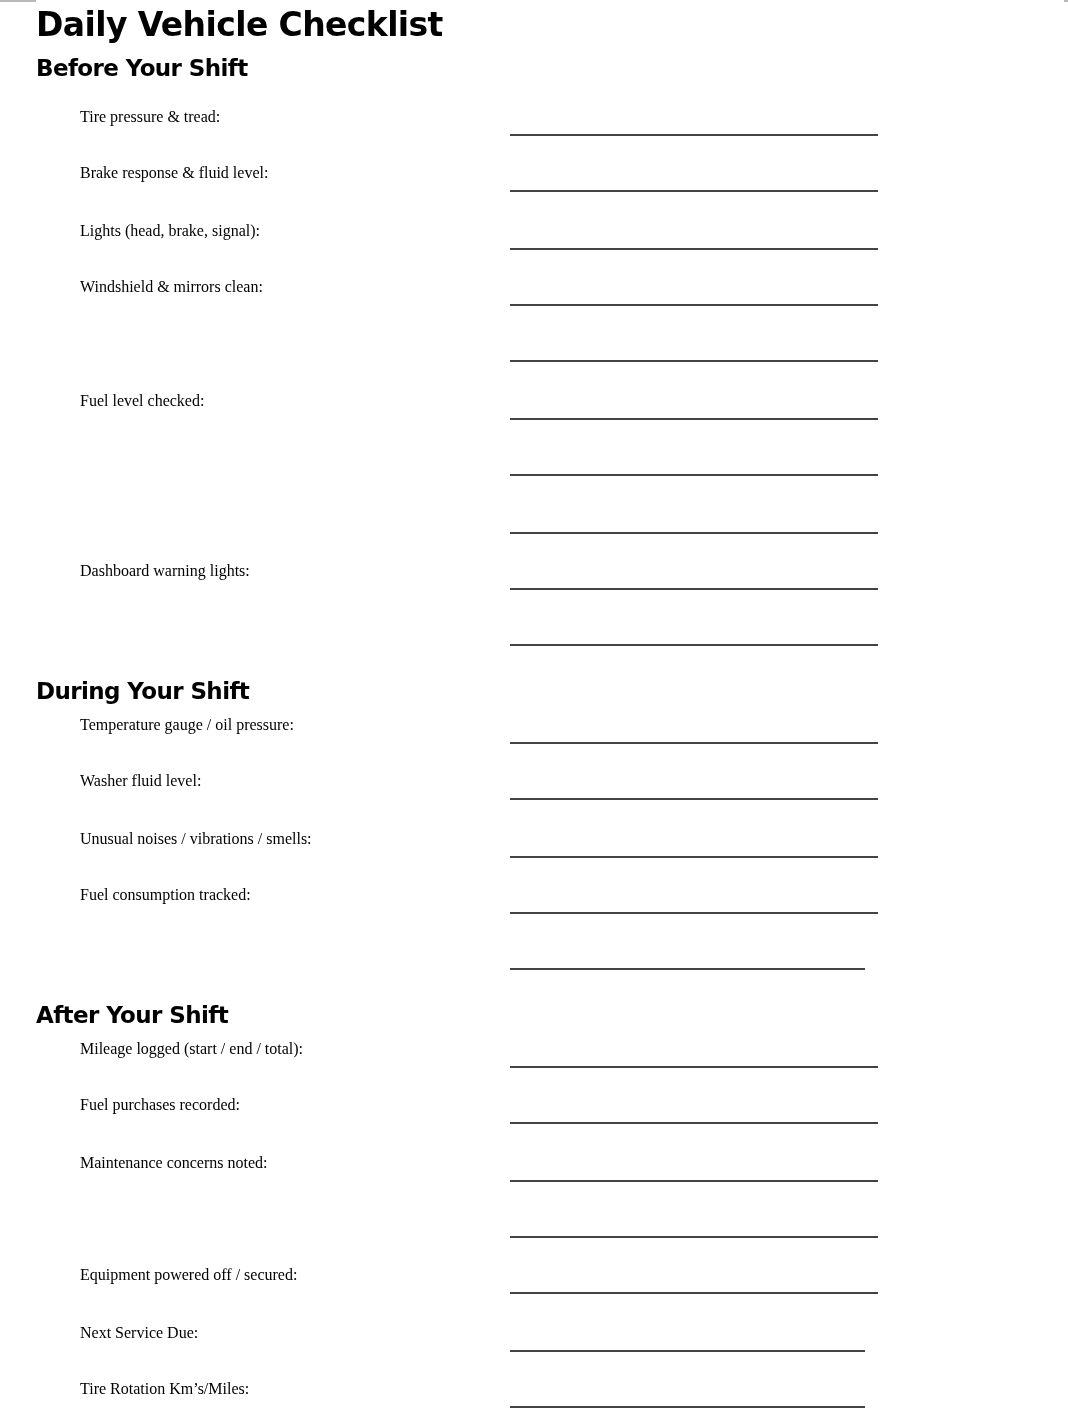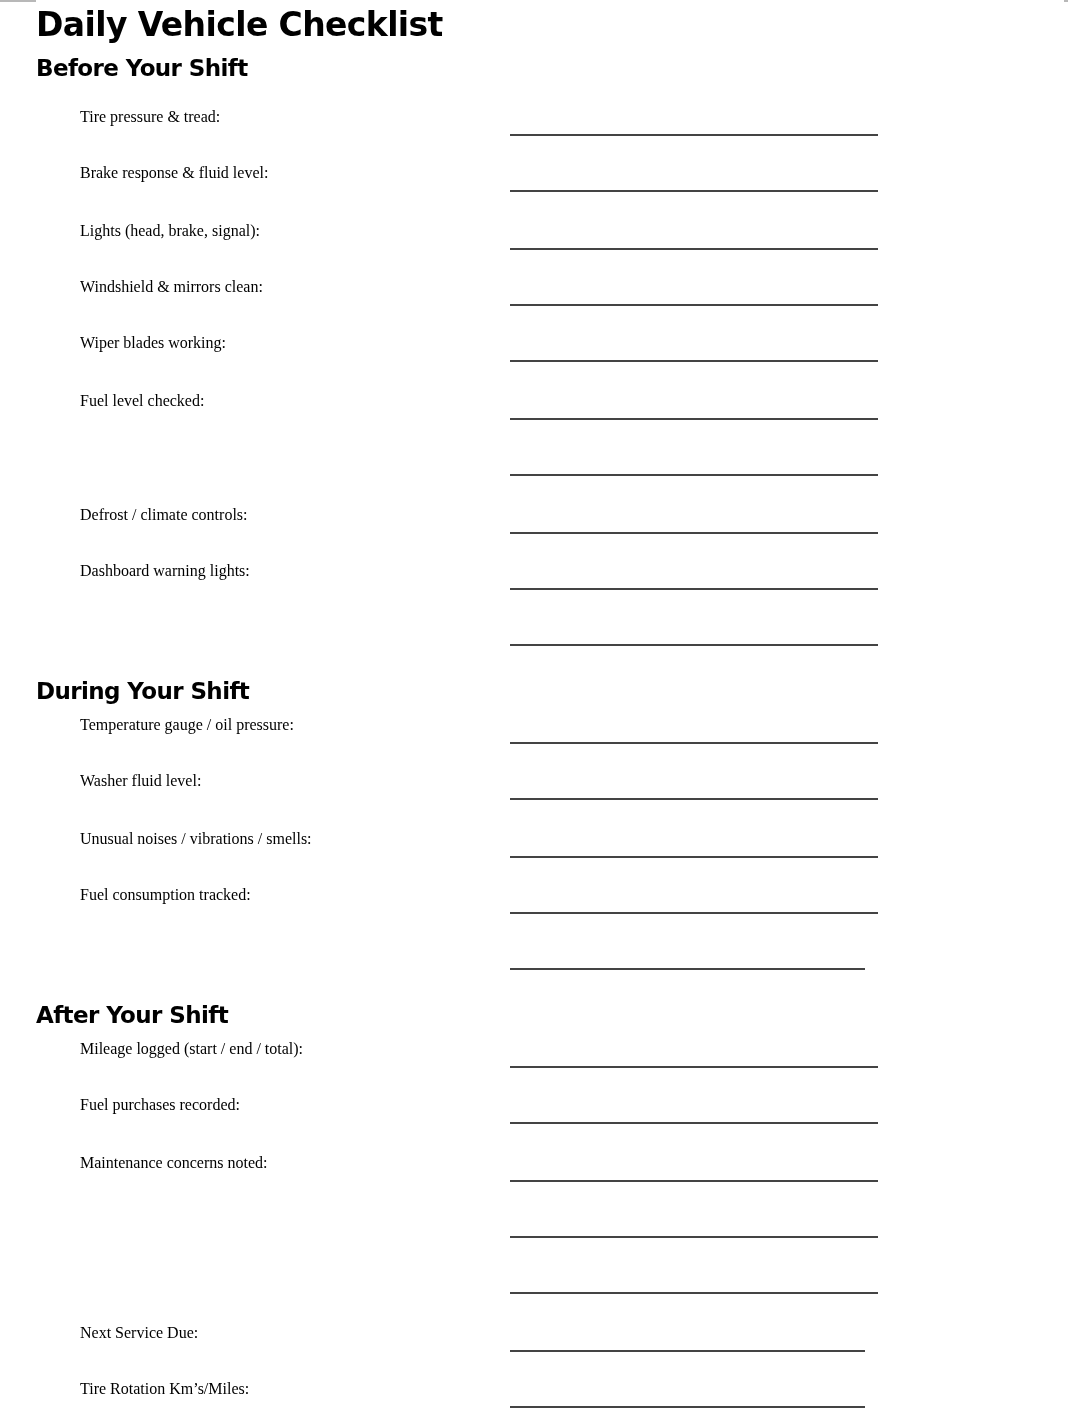--- a/index.html
+++ b/index.html
@@ -33,32 +33,30 @@
 </div>
 <div class="row" style="top:222px">
   <span class="label">Lights (head, brake, signal):</span>
   <div class="line"></div>
 </div>
 <div class="row" style="top:278px">
   <span class="label">Windshield &amp; mirrors clean:</span>
   <div class="line"></div>
 </div>
 <div class="row" style="top:334px">
-  <span class="label">Wiper blades working:</span>
   <div class="line"></div>
 </div>
 <div class="row" style="top:392px">
   <span class="label">Fuel level checked:</span>
   <div class="line"></div>
 </div>
 <div class="row" style="top:448px">
   <div class="line"></div>
 </div>
 <div class="row" style="top:506px">
-  <span class="label">Defrost / climate controls:</span>
   <div class="line"></div>
 </div>
 <div class="row" style="top:562px">
   <span class="label">Dashboard warning lights:</span>
   <div class="line"></div>
 </div>
 <div class="row" style="top:618px">
   <div class="line"></div>
 </div>
 
@@ -95,20 +93,21 @@
   <div class="line"></div>
 </div>
 <div class="row" style="top:1154px">
   <span class="label">Maintenance concerns noted:</span>
   <div class="line"></div>
 </div>
 <div class="row" style="top:1210px">
   <div class="line"></div>
 </div>
 <div class="row" style="top:1266px">
+  <span class="label">Equipment powered off / secured:</span>
   <div class="line"></div>
 </div>
 <div class="row" style="top:1324px">
   <span class="label">Next Service Due:</span>
   <div class="line short"></div>
 </div>
 <div class="row" style="top:1380px">
   <span class="label">Tire Rotation Km’s/Miles:</span>
   <div class="line short"></div>
 </div>

